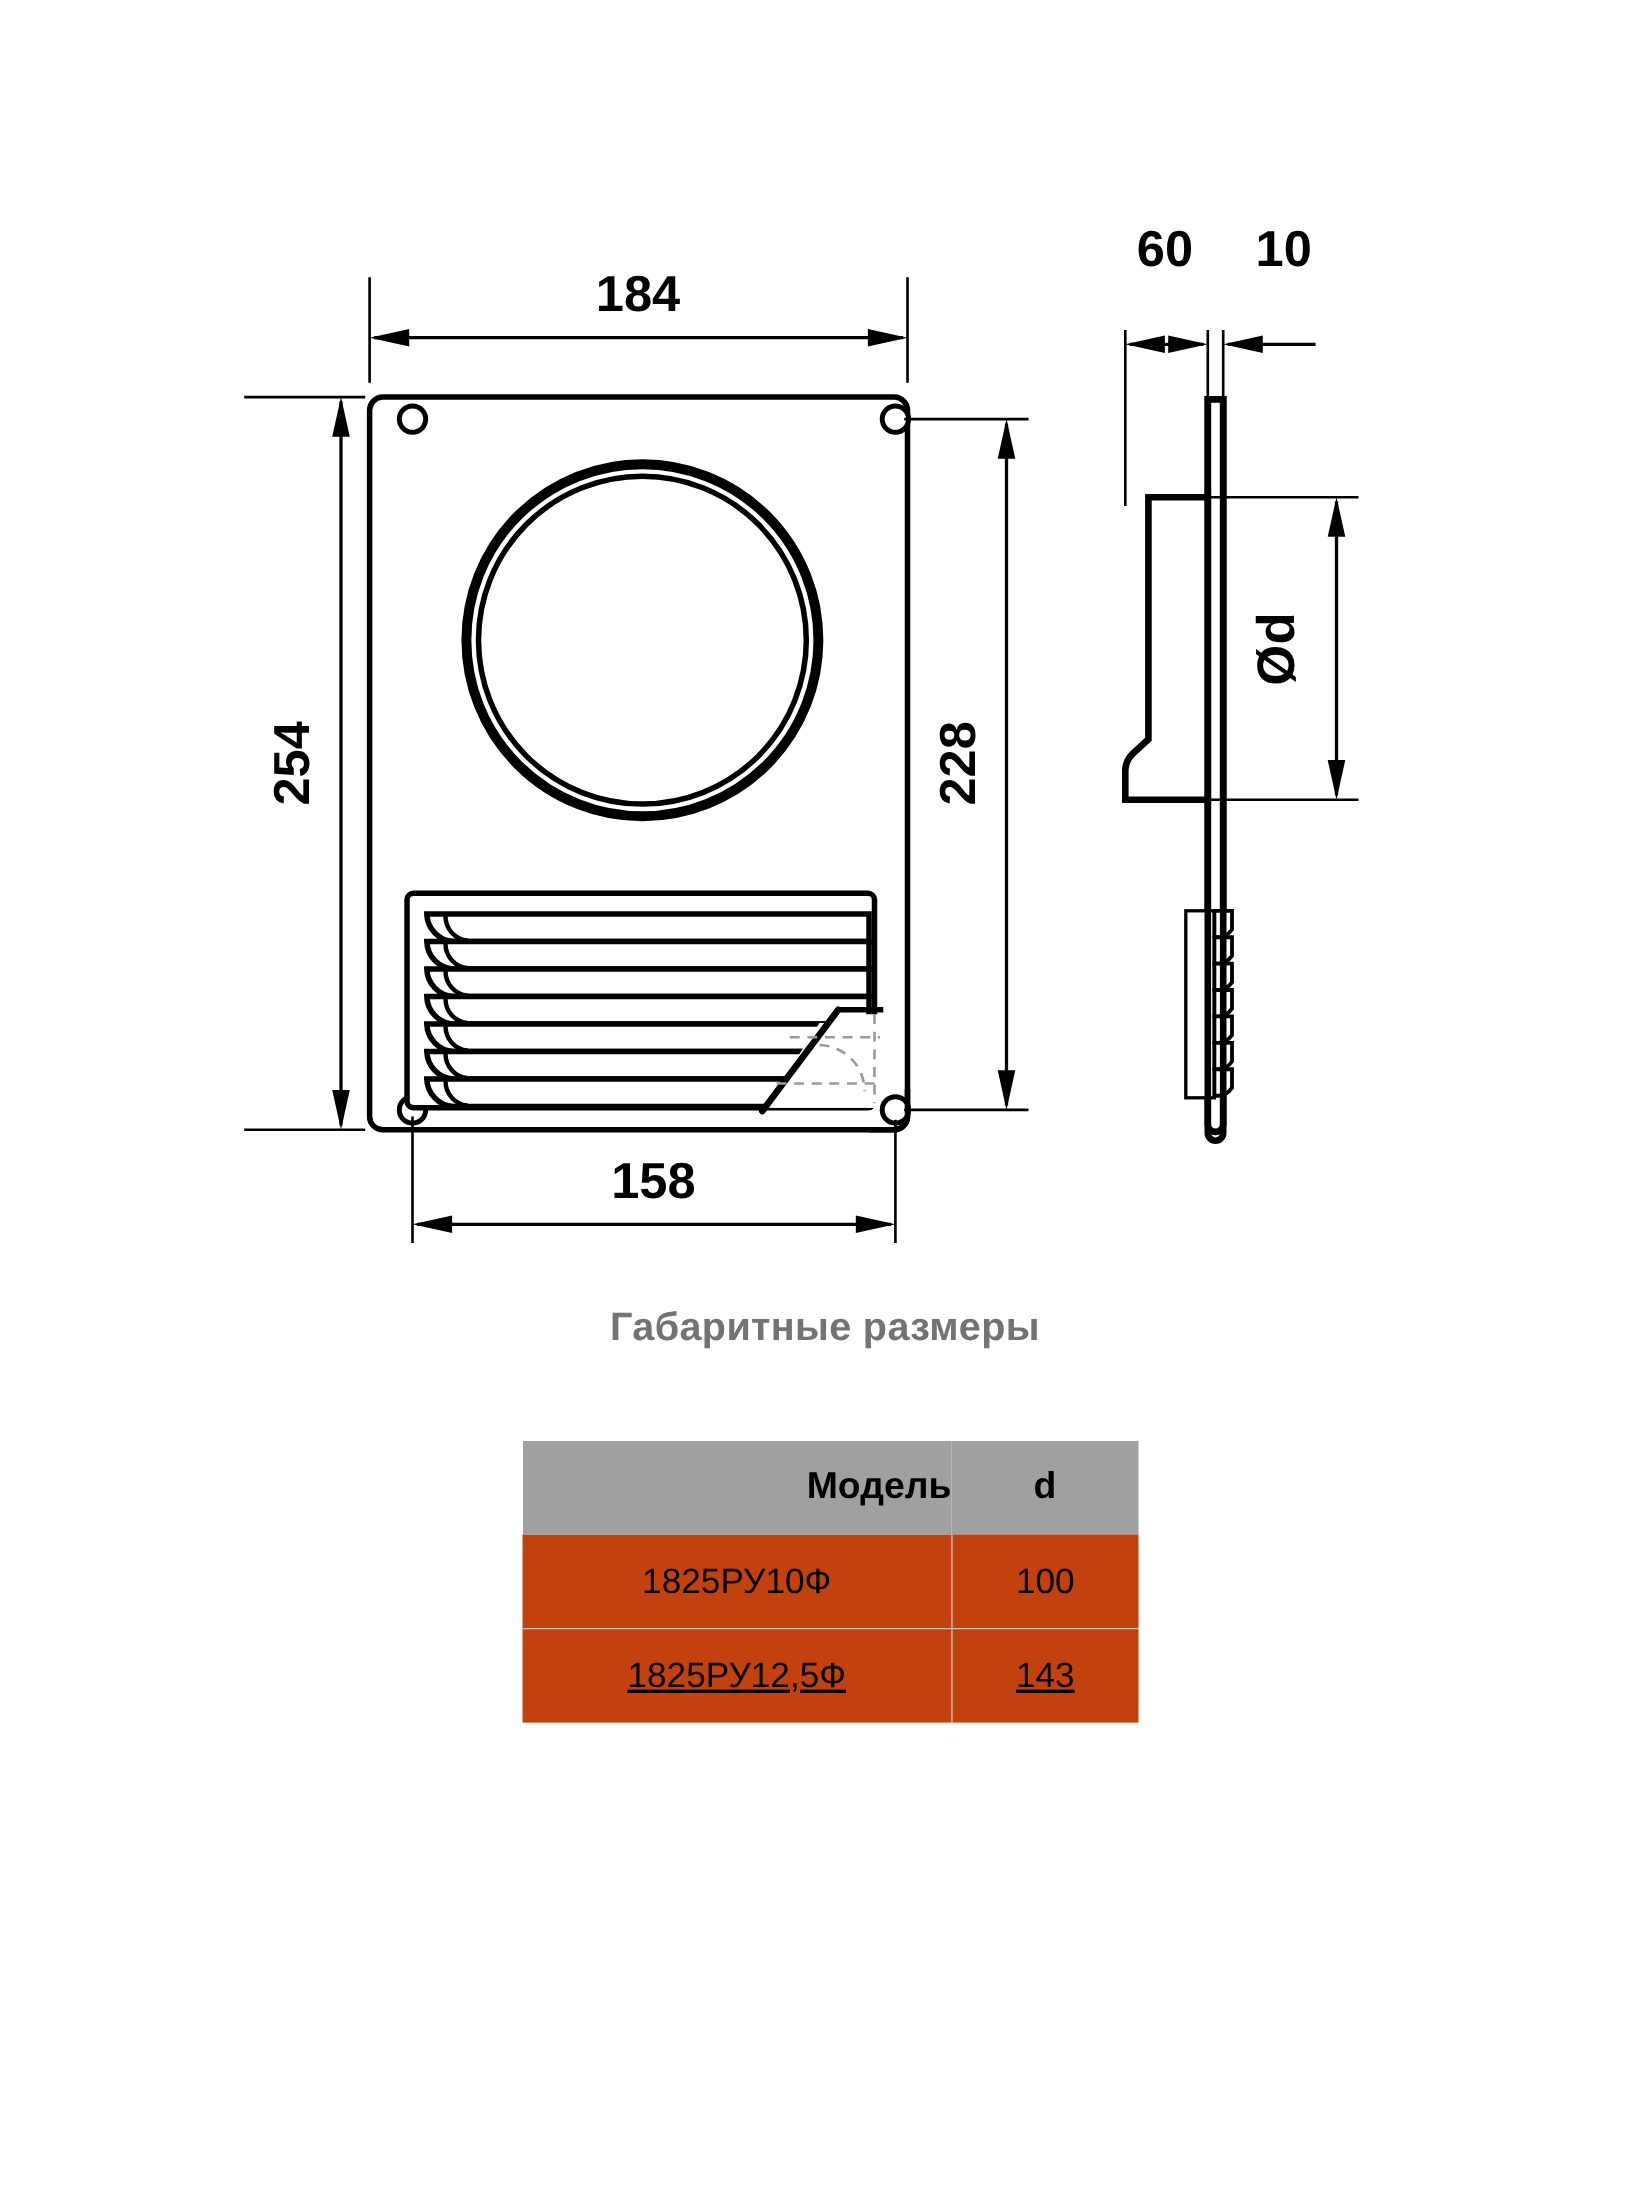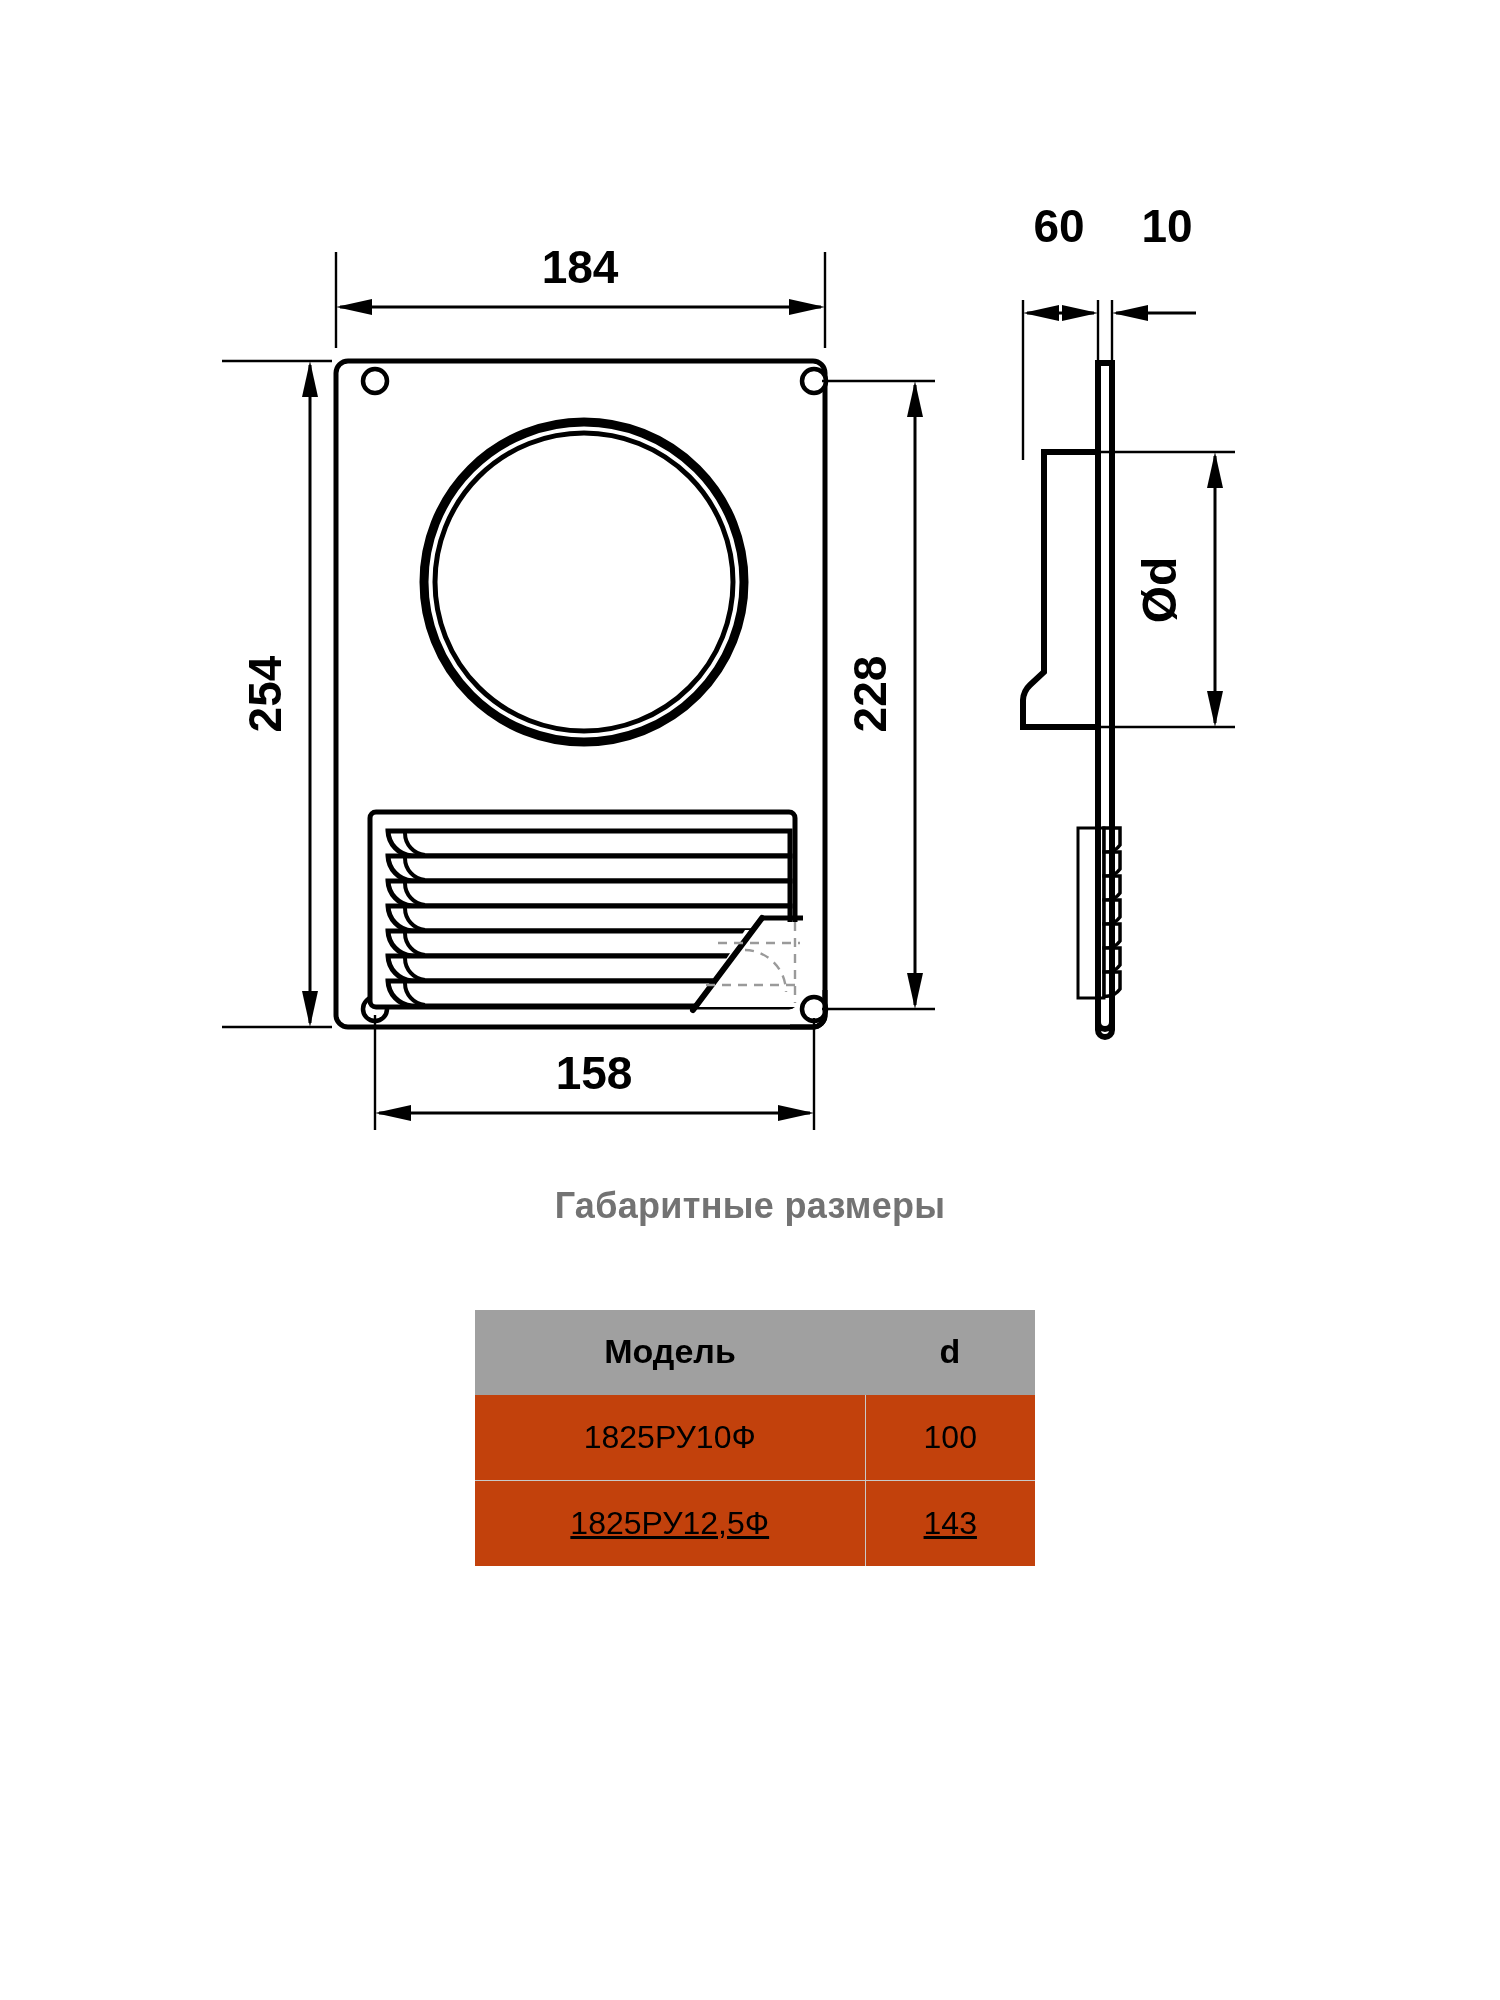--- a/index.html
+++ b/index.html
@@ -54,21 +54,21 @@
   }
   #spec-table th {
     background: #a0a0a0;
     color: #000000;
     font-size: 34px;
     font-weight: bold;
     padding: 22px 0 24px 0;
     text-align: center;
     border: none;
   }
-  #spec-table th.model-col { width: 390px; }
+  #spec-table th.model-col { width: 390px; text-align: right; }
   #spec-table th.d-col { width: 170px; }
   #spec-table td {
     font-size: 32px;
     font-weight: normal;
     text-align: center;
     padding: 24px 0 24px 0;
     border: none;
     background: #c2410c;
   }
   #spec-table tbody tr.row-div td {

